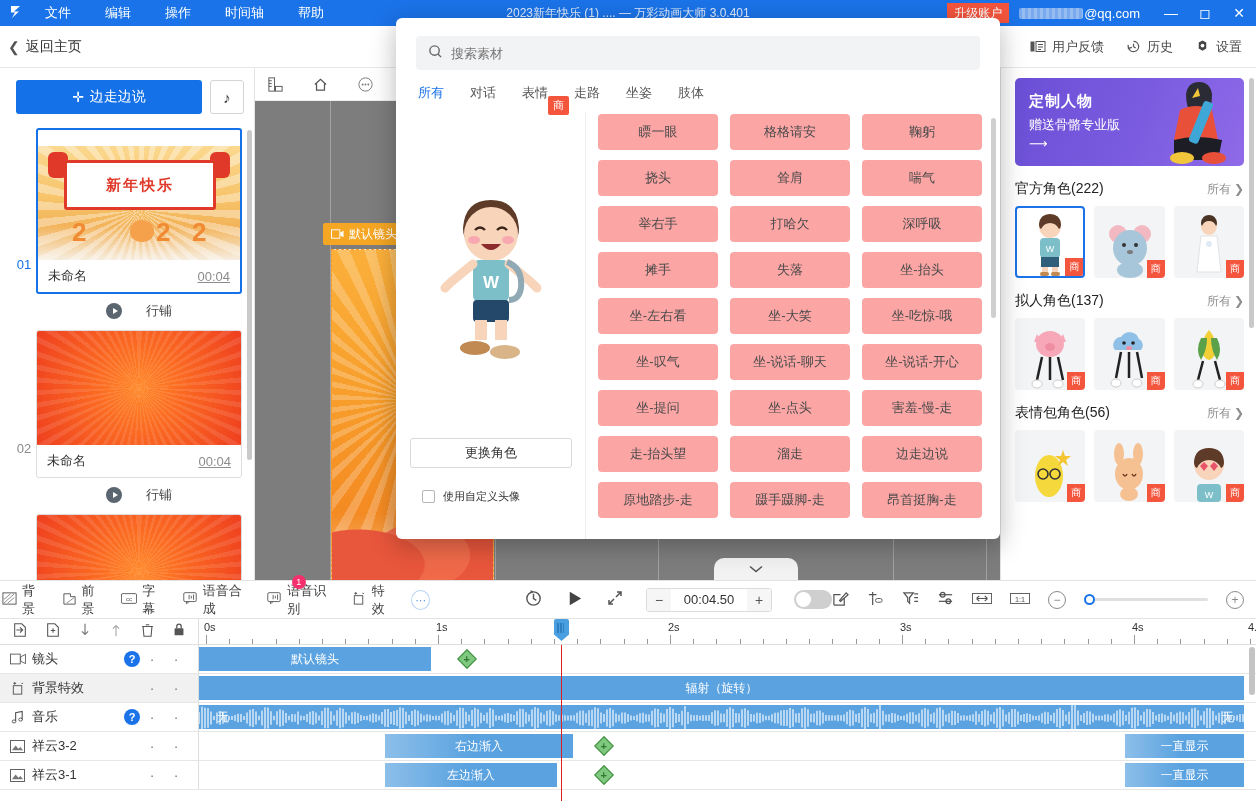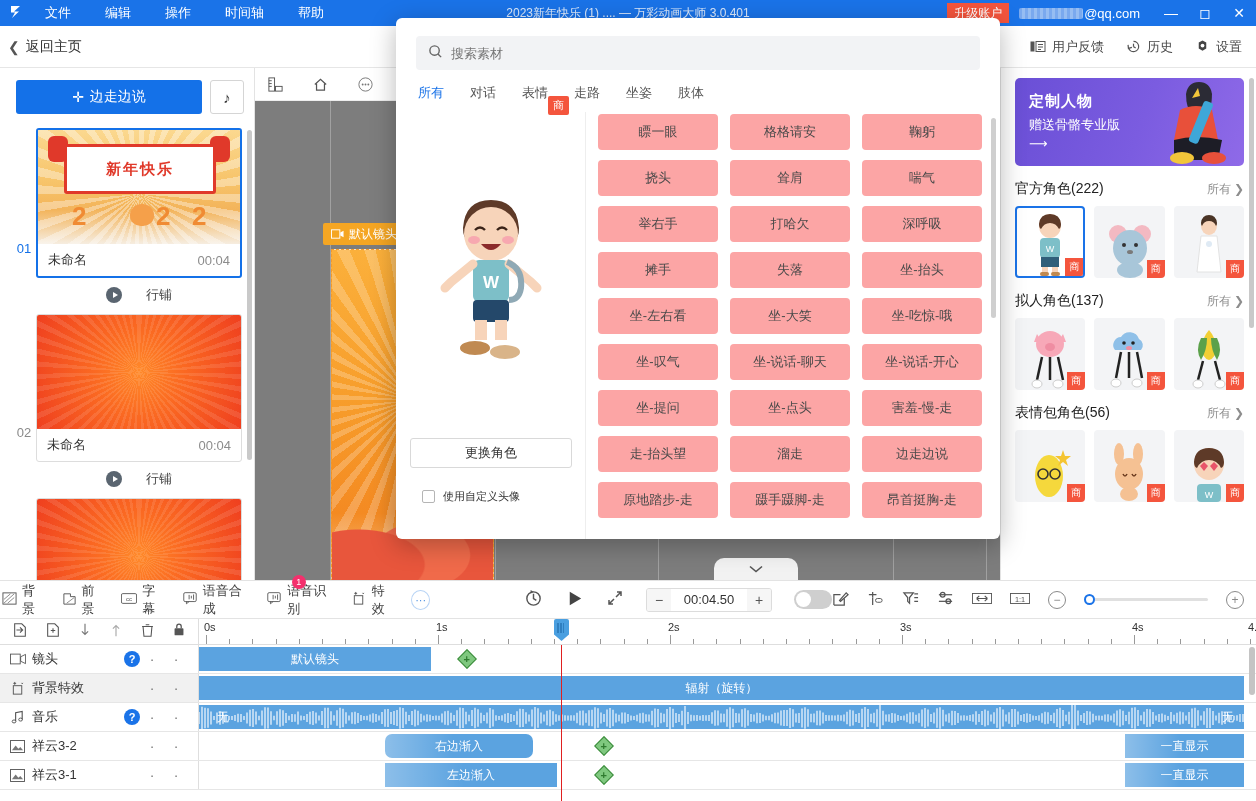--- a/index.html
+++ b/index.html
@@ -67,20 +67,21 @@
                display:flex; align-items:center; justify-content:center; font-size: 15px; color:#333; cursor:pointer;}
   .scene-list { padding: 6px 12px 0 12px; position: relative; height: calc(100% - 56px); }
   .scene-row { display: flex; align-items: flex-end; margin-bottom: 0; }
   .scene-num { width: 24px; font-size: 13px; color: #8a8a8a; text-align: center; padding-bottom: 22px; }
   .scene-num.active { color: #1471e8; }
   .scene-card { width: 206px; background: #fff; border: 1px solid #ddd; border-radius: 3px; overflow: hidden; }
   .scene-card.active { border: 2px solid #1471e8; }
   .scene-thumb { height: 114px; position: relative; overflow: hidden; }
   .thumb-ny {
     background: linear-gradient(180deg,#fbd88f 0%,#f7c46a 45%,#f3b45b 70%,#f6ede0 100%);
+    margin-top: 16px;
   }
   .thumb-ny::before {
     content:""; position:absolute; left:50%; top:56%; width:300px; height:300px; margin-left:-150px; margin-top:-150px;
     background: repeating-conic-gradient(from 0deg, rgba(255,255,255,.35) 0deg 5deg, rgba(255,255,255,0) 5deg 10deg);
     border-radius:50%;
   }
   .ny-scroll {
     position:absolute; left:26px; top:14px; width:152px; height:50px; background:#fff;
     border:3px solid #e0392a; border-radius:3px;
     display:flex; align-items:center; justify-content:center;
@@ -90,21 +91,21 @@
   .ny-lantern.l { left:10px; } .ny-lantern.r { right:10px; }
   .ny-tiger { position:absolute; left:92px; bottom:18px; width:24px; height:22px; background:#f5a04a; border-radius:50% 50% 45% 45%; }
   .ny-2 { position:absolute; bottom:12px; color:#f08b33; font-size:26px; font-weight:bold; }
   .thumb-sun { background: radial-gradient(circle at 50% 50%, #ff8a2b 0%, #fb6b22 35%, #ef3f1f 100%); position:relative; }
   .thumb-sun::after {
     content:""; position:absolute; inset:0;
     background: repeating-conic-gradient(from 0deg at 50% 50%, rgba(255,255,255,.10) 0deg 3deg, rgba(255,255,255,0) 3deg 7deg);
   }
   .scene-meta { display:flex; align-items:center; justify-content:space-between; padding: 7px 10px; font-size: 13px; }
   .scene-meta .nm { color:#333; }
-  .scene-meta .du { color:#8c8c8c; }
+  .scene-meta .du { color:#8c8c8c;text-decoration:underline; }
   .transition { display:flex; align-items:center; justify-content:center; gap: 24px; padding: 8px 0 10px 24px; }
   .trans-play { width:16px;height:16px;border-radius:50%;background:#5a6570;display:flex;align-items:center;justify-content:center;}
   .trans-play i { border-left: 5px solid #fff; border-top: 3.5px solid transparent; border-bottom: 3.5px solid transparent; margin-left:2px;}
   .trans-label { font-size: 13px; color:#444; }
   .scene-scrollbar { position:absolute; right:2px; top:8px; width:5px; height:330px; background:#c9c9c9; border-radius:3px;}
 
   
   .canvas-wrap { position:absolute; top:68px; left:255px; right:0; bottom:221px; background:#fff; }
   .canvas-tools { height:33px; display:flex; align-items:center; gap:28px; padding-left:12px; background:#fff; border-bottom:1px solid #eee;}
   .canvas-tools .ct { color:#555; display:flex; align-items:center; }
@@ -1283,21 +1284,21 @@
                 <rect x="0.5" y="0.5" width="15" height="13" fill="none" stroke="#555"></rect>
                 <path d="M2 11 L6 6 L9 9.5 L11 7.5 L14 11Z" fill="#777"></path>
               </svg>
             </span>
             <span class="nm">祥云3-2</span>
             <span class="q" style="visibility:hidden"></span>
             <span class="dot">·</span>
             <span class="dot">·</span>
           </div>
           <div class="tl-track">
-            <div class="clip fade-l" style="left: 186px; width: 148px; border-radius: 7px;">
+            <div class="clip fade-l" style="left: 186px; width: 188px;">
               <span style="position:relative;z-index:2">右边渐入</span>
             </div>
             <div class="clip fade-l" style="left: 926px; width: 119px;">
               <span style="position:relative;z-index:2">一直显示</span>
             </div>
             <div class="kf" style="left: 398px;">
               <span>+</span>
             </div>
           </div>
         </div>

